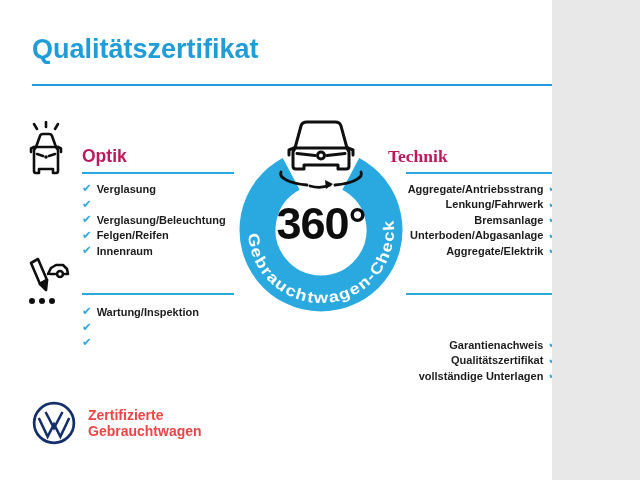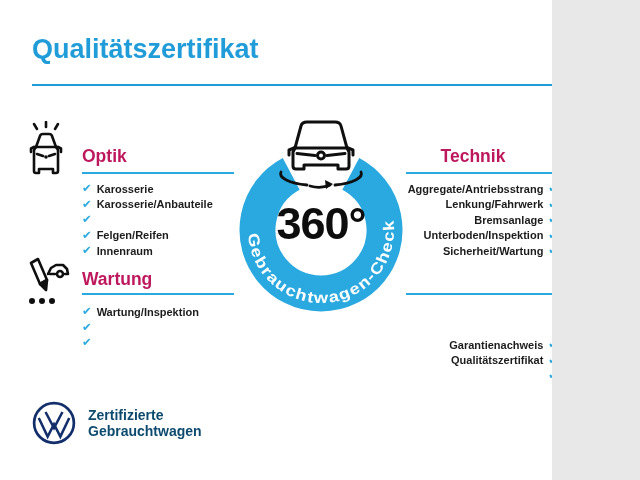--- a/index.html
+++ b/index.html
@@ -8,37 +8,37 @@
     font-family:"Liberation Sans","DejaVu Sans",sans-serif;
   }
   .page-title{
     position:absolute;left:32px;top:34px;font-size:27px;font-weight:700;
     color:#209CD8;letter-spacing:0;
   }
   .top-rule{position:absolute;left:32px;top:84px;width:580px;height:2px;background:#209CD8;}
 
   .sec-title{position:absolute;font-size:17.5px;font-weight:700;color:#be185d;width:170px;}
   .sec-title.left{text-align:left;}
-  .sec-title.right{text-align:center;}
+  .sec-title.right{text-align:left;font-family:Liberation Serif, serif;}
   .sec-rule{position:absolute;height:2px;background:#29A9DF;width:152px;}
 
   .rows{position:absolute;width:190px;display:flex;flex-direction:column;}
   .row{height:15.5px;display:flex;align-items:center;font-size:11px;font-weight:700;color:#1c1c1c;white-space:nowrap;}
   .row.right{justify-content:flex-end;text-align:center;}
   .chk{color:#29A9DF;font-size:11.5px;line-height:1;}
   .row .chk{margin-right:5px;}
   .row.right .chk{margin-right:0;margin-left:5px;}
 
   .icon{position:absolute;}
   .icon svg{display:block;}
 
   .ring-wrap{position:absolute;left:228px;top:108px;width:186px;height:212px;}
 
   .brand-text{position:absolute;left:88px;top:407px;font-size:14px;font-weight:700;
-    color:#0c4a6e;line-height:16px;}
+    color:#ef4444;line-height:16px;}
 </style>
 </head>
 <body>
 
 <div class="stage">
 
   <div class="page-title">Qualitätszertifikat</div>
   <div class="top-rule"></div>
 
   <div class="icon" style="left:24px;top:121px;">
@@ -55,28 +55,28 @@
         <path d="M31 33 L25 35"></path>
       <circle cx="22" cy="36" r="1.8" fill="#0f0f0f" stroke="none"></circle>
     </svg>
   </div>
 
   <div class="sec-title left" style="left:82px;top:146px;">Optik</div>
   <div class="sec-rule" style="left:82px;top:172px;"></div>
   <div class="rows" style="left:82px;top:181px;">
     <div class="row">
         <span class="chk">✔</span>
-        <span>Karosserie</span>
-      </div>
-    <div class="row">
-        <span class="chk">✔</span>
-        <span>Karosserie/Anbauteile</span>
-      </div>
-    <div class="row">
-        <span class="chk">✔</span>
+        <span>Verglasung</span>
+      </div>
+    <div class="row">
+        <span class="chk">✔</span>
+      </div>
+    <div class="row">
+        <span class="chk">✔</span>
+        <span>Verglasung/Beleuchtung</span>
       </div>
     <div class="row">
         <span class="chk">✔</span>
         <span>Felgen/Reifen</span>
       </div>
     <div class="row">
         <span class="chk">✔</span>
         <span>Innenraum</span>
       </div>
   </div>
@@ -103,43 +103,42 @@
       </div>
     <div class="row right">
         <span>Lenkung/Fahrwerk</span>
         <span class="chk">✔</span>
       </div>
     <div class="row right">
         <span>Bremsanlage</span>
         <span class="chk">✔</span>
       </div>
     <div class="row right">
-        <span>Unterboden/Inspektion</span>
-        <span class="chk">✔</span>
-      </div>
-    <div class="row right">
-        <span>Sicherheit/Wartung</span>
+        <span>Unterboden/Abgasanlage</span>
+        <span class="chk">✔</span>
+      </div>
+    <div class="row right">
+        <span>Aggregate/Elektrik</span>
         <span class="chk">✔</span>
       </div>
   </div>
 
   <div class="icon" style="left:22px;top:255px;">
     <svg width="48" height="54" viewBox="0 0 48 54" fill="none" stroke="#0f0f0f" stroke-width="2.6" stroke-linecap="round" stroke-linejoin="round">
       <path d="M9 8 L16 4 L25 25 L18 29 Z"></path>
       <path d="M18 29 L25 25 L24 35 Z" fill="#0f0f0f"></path>
       <path d="M26 19 L29 13 L34 10 L41 10 L45 14 L46 19 L43 19"></path>
       <circle cx="38" cy="19" r="3"></circle>
       <path d="M33 19 L28 19"></path>
       <circle cx="10" cy="46" r="3" fill="#0f0f0f" stroke="none"></circle>
       <circle cx="20" cy="46" r="3" fill="#0f0f0f" stroke="none"></circle>
       <circle cx="30" cy="46" r="3" fill="#0f0f0f" stroke="none"></circle>
     </svg>
   </div>
 
-  <div class="sec-title left" style="left:82px;top:269px;">Wartung</div>
   <div class="sec-rule" style="left:82px;top:293px;"></div>
   <div class="rows" style="left:82px;top:304px;">
     <div class="row">
         <span class="chk">✔</span>
         <span>Wartung/Inspektion</span>
       </div>
     <div class="row">
         <span class="chk">✔</span>
       </div>
     <div class="row">
@@ -158,20 +157,21 @@
   <div class="rows" style="left:368px;top:304px;margin-top:33px;">
     <div class="row right">
         <span>Garantienachweis</span>
         <span class="chk">✔</span>
       </div>
     <div class="row right">
         <span>Qualitätszertifikat</span>
         <span class="chk">✔</span>
       </div>
     <div class="row right">
+        <span>vollständige Unterlagen</span>
         <span class="chk">✔</span>
       </div>
   </div>
 
   <div class="ring-wrap">
     <svg width="186" height="212" viewBox="0 0 186 212">
       <defs>
         <path id="ringTextPath" d="M 20 122 A 73 73 0 1 0 156.2 85.5" fill="none"></path>
       </defs>
 

